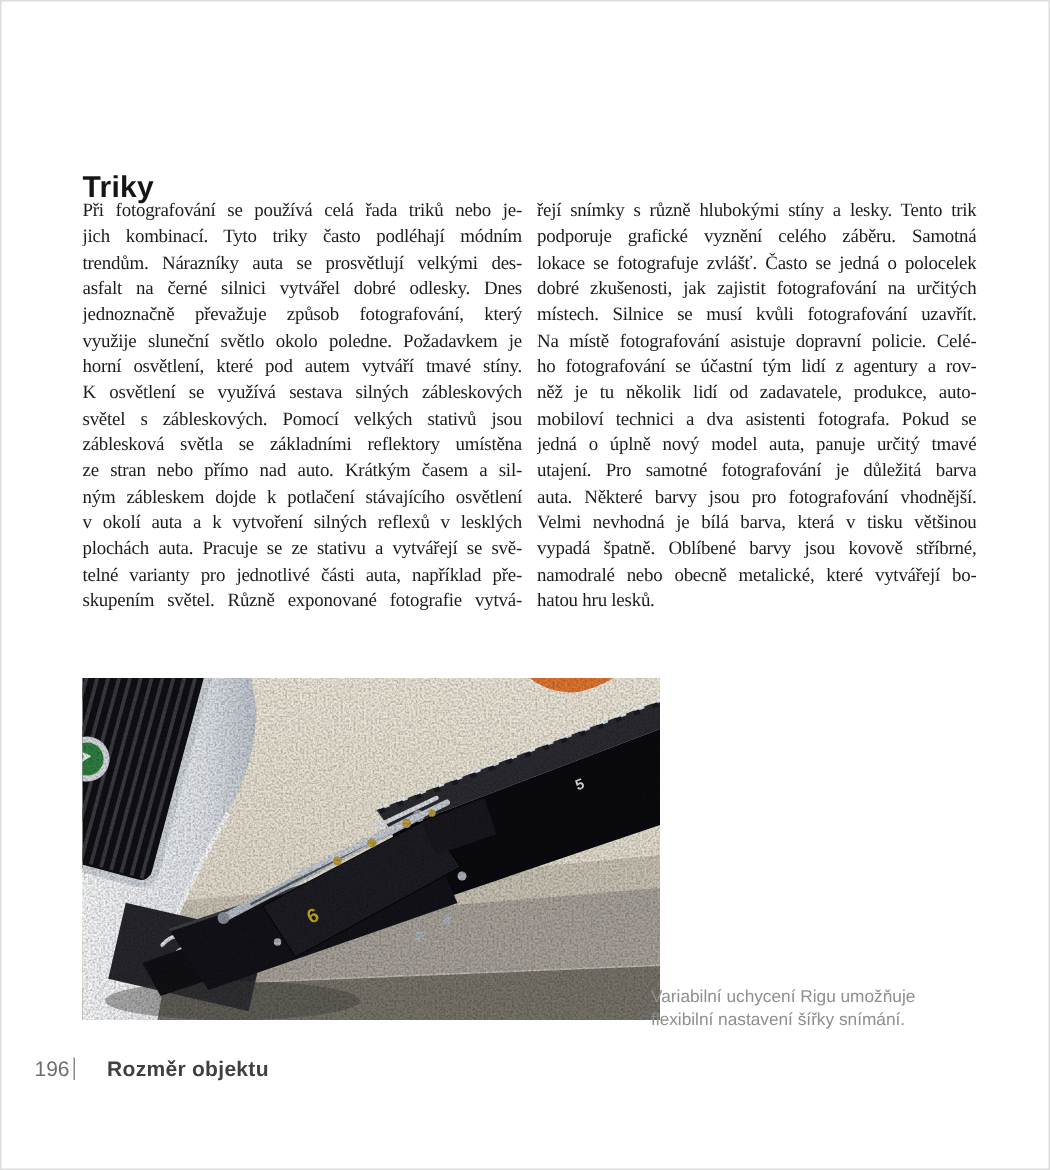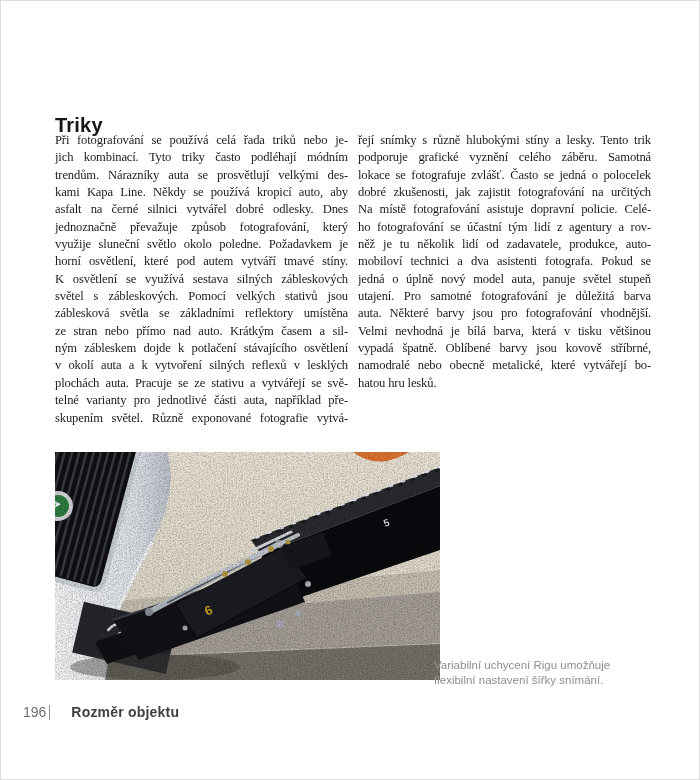--- a/index.html
+++ b/index.html
@@ -33,45 +33,45 @@
 
 <div class="page-frame"></div>
 
 <h1 class="title">Triky</h1>
 
 <div class="cols">
   <div class="col col-left">
       <div class="tline">Při fotografování se používá celá řada triků nebo je-</div>
       <div class="tline">jich kombinací. Tyto triky často podléhají módním</div>
       <div class="tline">trendům. Nárazníky auta se prosvětlují velkými des-</div>
-      <div class="tline">kami Kapa Line. Někdy se používá kropicí auto, aby</div>
       <div class="tline">asfalt na černé silnici vytvářel dobré odlesky. Dnes</div>
       <div class="tline">jednoznačně převažuje způsob fotografování, který</div>
       <div class="tline">využije sluneční světlo okolo poledne. Požadavkem je</div>
       <div class="tline">horní osvětlení, které pod autem vytváří tmavé stíny.</div>
       <div class="tline">K osvětlení se využívá sestava silných zábleskových</div>
       <div class="tline">světel s zábleskových. Pomocí velkých stativů jsou</div>
       <div class="tline">záblesková světla se základními reflektory umístěna</div>
       <div class="tline">ze stran nebo přímo nad auto. Krátkým časem a sil-</div>
       <div class="tline">ným zábleskem dojde k potlačení stávajícího osvětlení</div>
       <div class="tline">v okolí auta a k vytvoření silných reflexů v lesklých</div>
       <div class="tline">plochách auta. Pracuje se ze stativu a vytvářejí se svě-</div>
       <div class="tline">telné varianty pro jednotlivé části auta, například pře-</div>
       <div class="tline">skupením světel. Různě exponované fotografie vytvá-</div>
     </div>
   <div class="col col-right">
       <div class="tline">řejí snímky s různě hlubokými stíny a lesky. Tento trik</div>
       <div class="tline">podporuje grafické vyznění celého záběru. Samotná</div>
       <div class="tline">lokace se fotografuje zvlášť. Často se jedná o polocelek</div>
       <div class="tline">dobré zkušenosti, jak zajistit fotografování na určitých</div>
+      <div class="tline">místech. Silnice se musí kvůli fotografování uzavřít.</div>
       <div class="tline">Na místě fotografování asistuje dopravní policie. Celé-</div>
       <div class="tline">ho fotografování se účastní tým lidí z agentury a rov-</div>
       <div class="tline">něž je tu několik lidí od zadavatele, produkce, auto-</div>
       <div class="tline">mobiloví technici a dva asistenti fotografa. Pokud se</div>
-      <div class="tline">jedná o úplně nový model auta, panuje světel stupeň</div>
+      <div class="tline">jedná o úplně nový model auta, panuje určitý tmavé</div>
       <div class="tline">utajení. Pro samotné fotografování je důležitá barva</div>
       <div class="tline">auta. Některé barvy jsou pro fotografování vhodnější.</div>
       <div class="tline">Velmi nevhodná je bílá barva, která v tisku většinou</div>
       <div class="tline">vypadá špatně. Oblíbené barvy jsou kovově stříbrné,</div>
       <div class="tline">namodralé nebo obecně metalické, které vytvářejí bo-</div>
       <div class="tline">hatou hru lesků.</div>
     </div>
 </div>
 
 <svg class="photo" viewBox="0 0 385 228" preserveAspectRatio="none" xmlns="http://www.w3.org/2000/svg">

